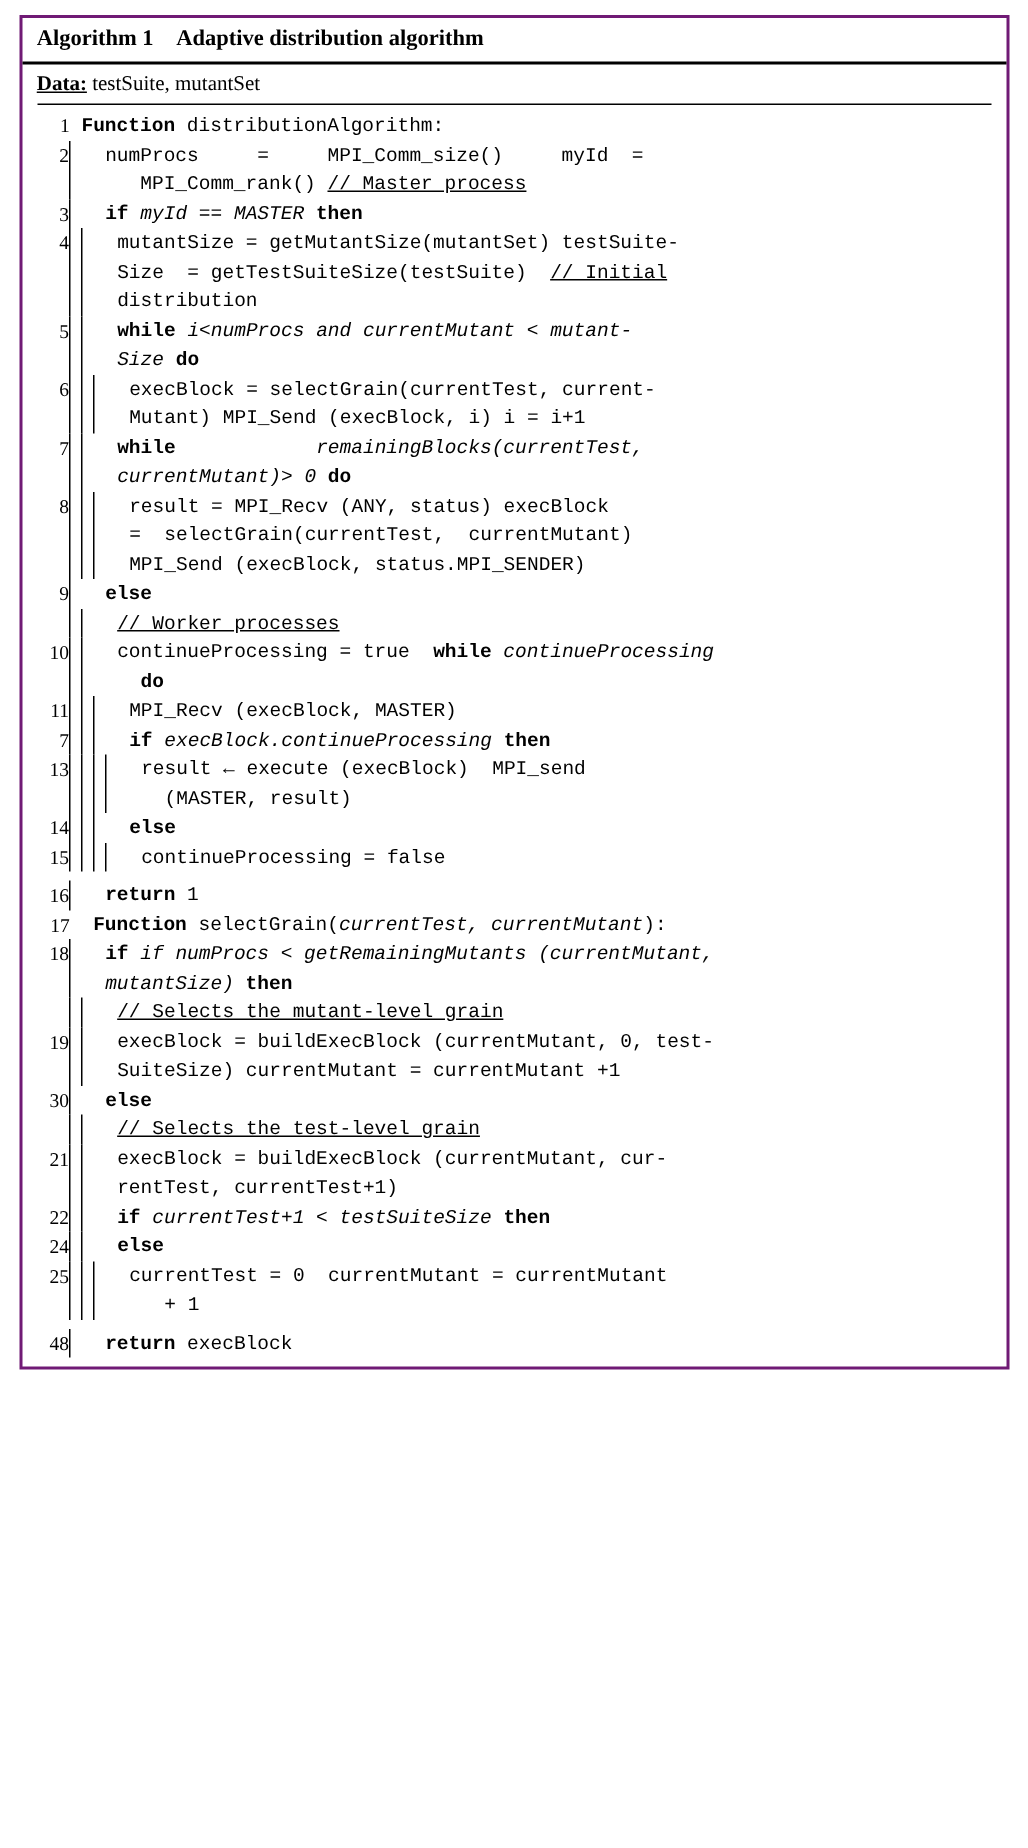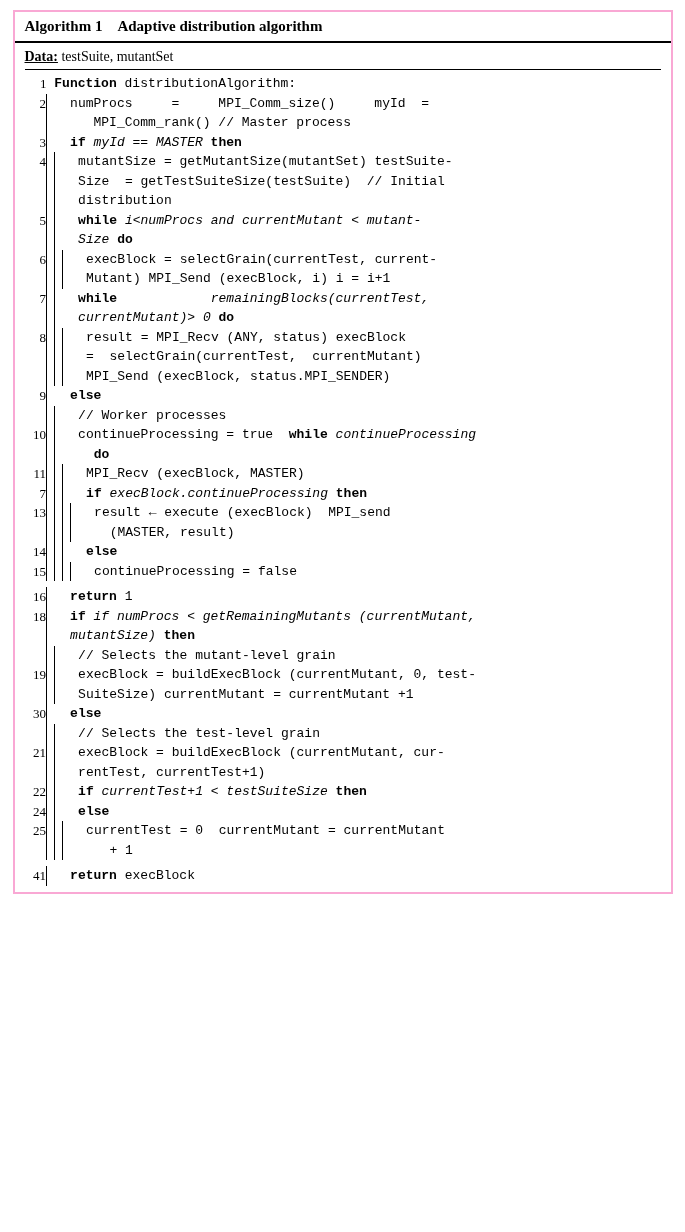--- a/index.html
+++ b/index.html
@@ -13,21 +13,21 @@
       font-family: 'Times New Roman', Times, serif;
       font-size: 14px;
       color: #000;
       width: 685px;
       min-height: 1232px;
     }
 
     .algorithm-box {
       width: 660px;
       margin: 10px auto;
-      border: 2px solid #f9a8d4;
+      border: 2px solid #701a75;
       padding: 0;
     }
 
     .algorithm-header {
       border-bottom: 2px solid #000;
       padding: 6px 10px;
       font-size: 15px;
     }
 
     .algorithm-header .algo-label {
@@ -50,20 +50,21 @@
     }
 
     .data-line .bold {
       font-weight: bold;
       text-decoration: underline;
     }
 
     .comment {
       font-family: 'Courier New', Courier, monospace;
       font-style: normal;
+      text-decoration: underline;
     }
 
     table.code-table {
       width: 100%;
       border-collapse: collapse;
       font-family: 'Courier New', Courier, monospace;
       font-size: 13px;
       line-height: 1.5;
     }
     table.code-table td {
@@ -281,20 +282,26 @@
         </tr>
 
         <tr>
           <td class="num-col">16</td>
           <td class="bar-col"></td>
           <td colspan="4" class="content-col">
             &nbsp;&nbsp;<b>return</b> 1
           </td>
         </tr>
 
+        <tr>
+          <td class="num-col">17</td>
+          <td colspan="5" class="content-col">
+            &nbsp;&nbsp;<b>Function</b> selectGrain(<i>currentTest, currentMutant</i>):
+          </td>
+        </tr>
 
         <tr>
           <td class="num-col">18</td>
           <td class="bar-col"></td>
           <td colspan="4" class="content-col">
             &nbsp;&nbsp;<b>if</b> <i>if numProcs &lt; getRemainingMutants (currentMutant,<br>
             &nbsp;&nbsp;mutantSize)</i> <b>then</b>
           </td>
         </tr>
 
@@ -372,21 +379,21 @@
             &nbsp;&nbsp;currentTest = 0 &nbsp;currentMutant = currentMutant<br>
             &nbsp;&nbsp;&nbsp;&nbsp;&nbsp;+ 1
           </td>
         </tr>
 
         <tr>
           <td colspan="6" style="height:6px;"></td>
         </tr>
 
         <tr>
-          <td class="num-col">41</td>
+          <td class="num-col">48</td>
           <td class="bar-col"></td>
           <td colspan="4" class="content-col">
             &nbsp;&nbsp;<b>return</b> execBlock
           </td>
         </tr>
 
       </tbody>
     </table>
   </div>
 </div>

